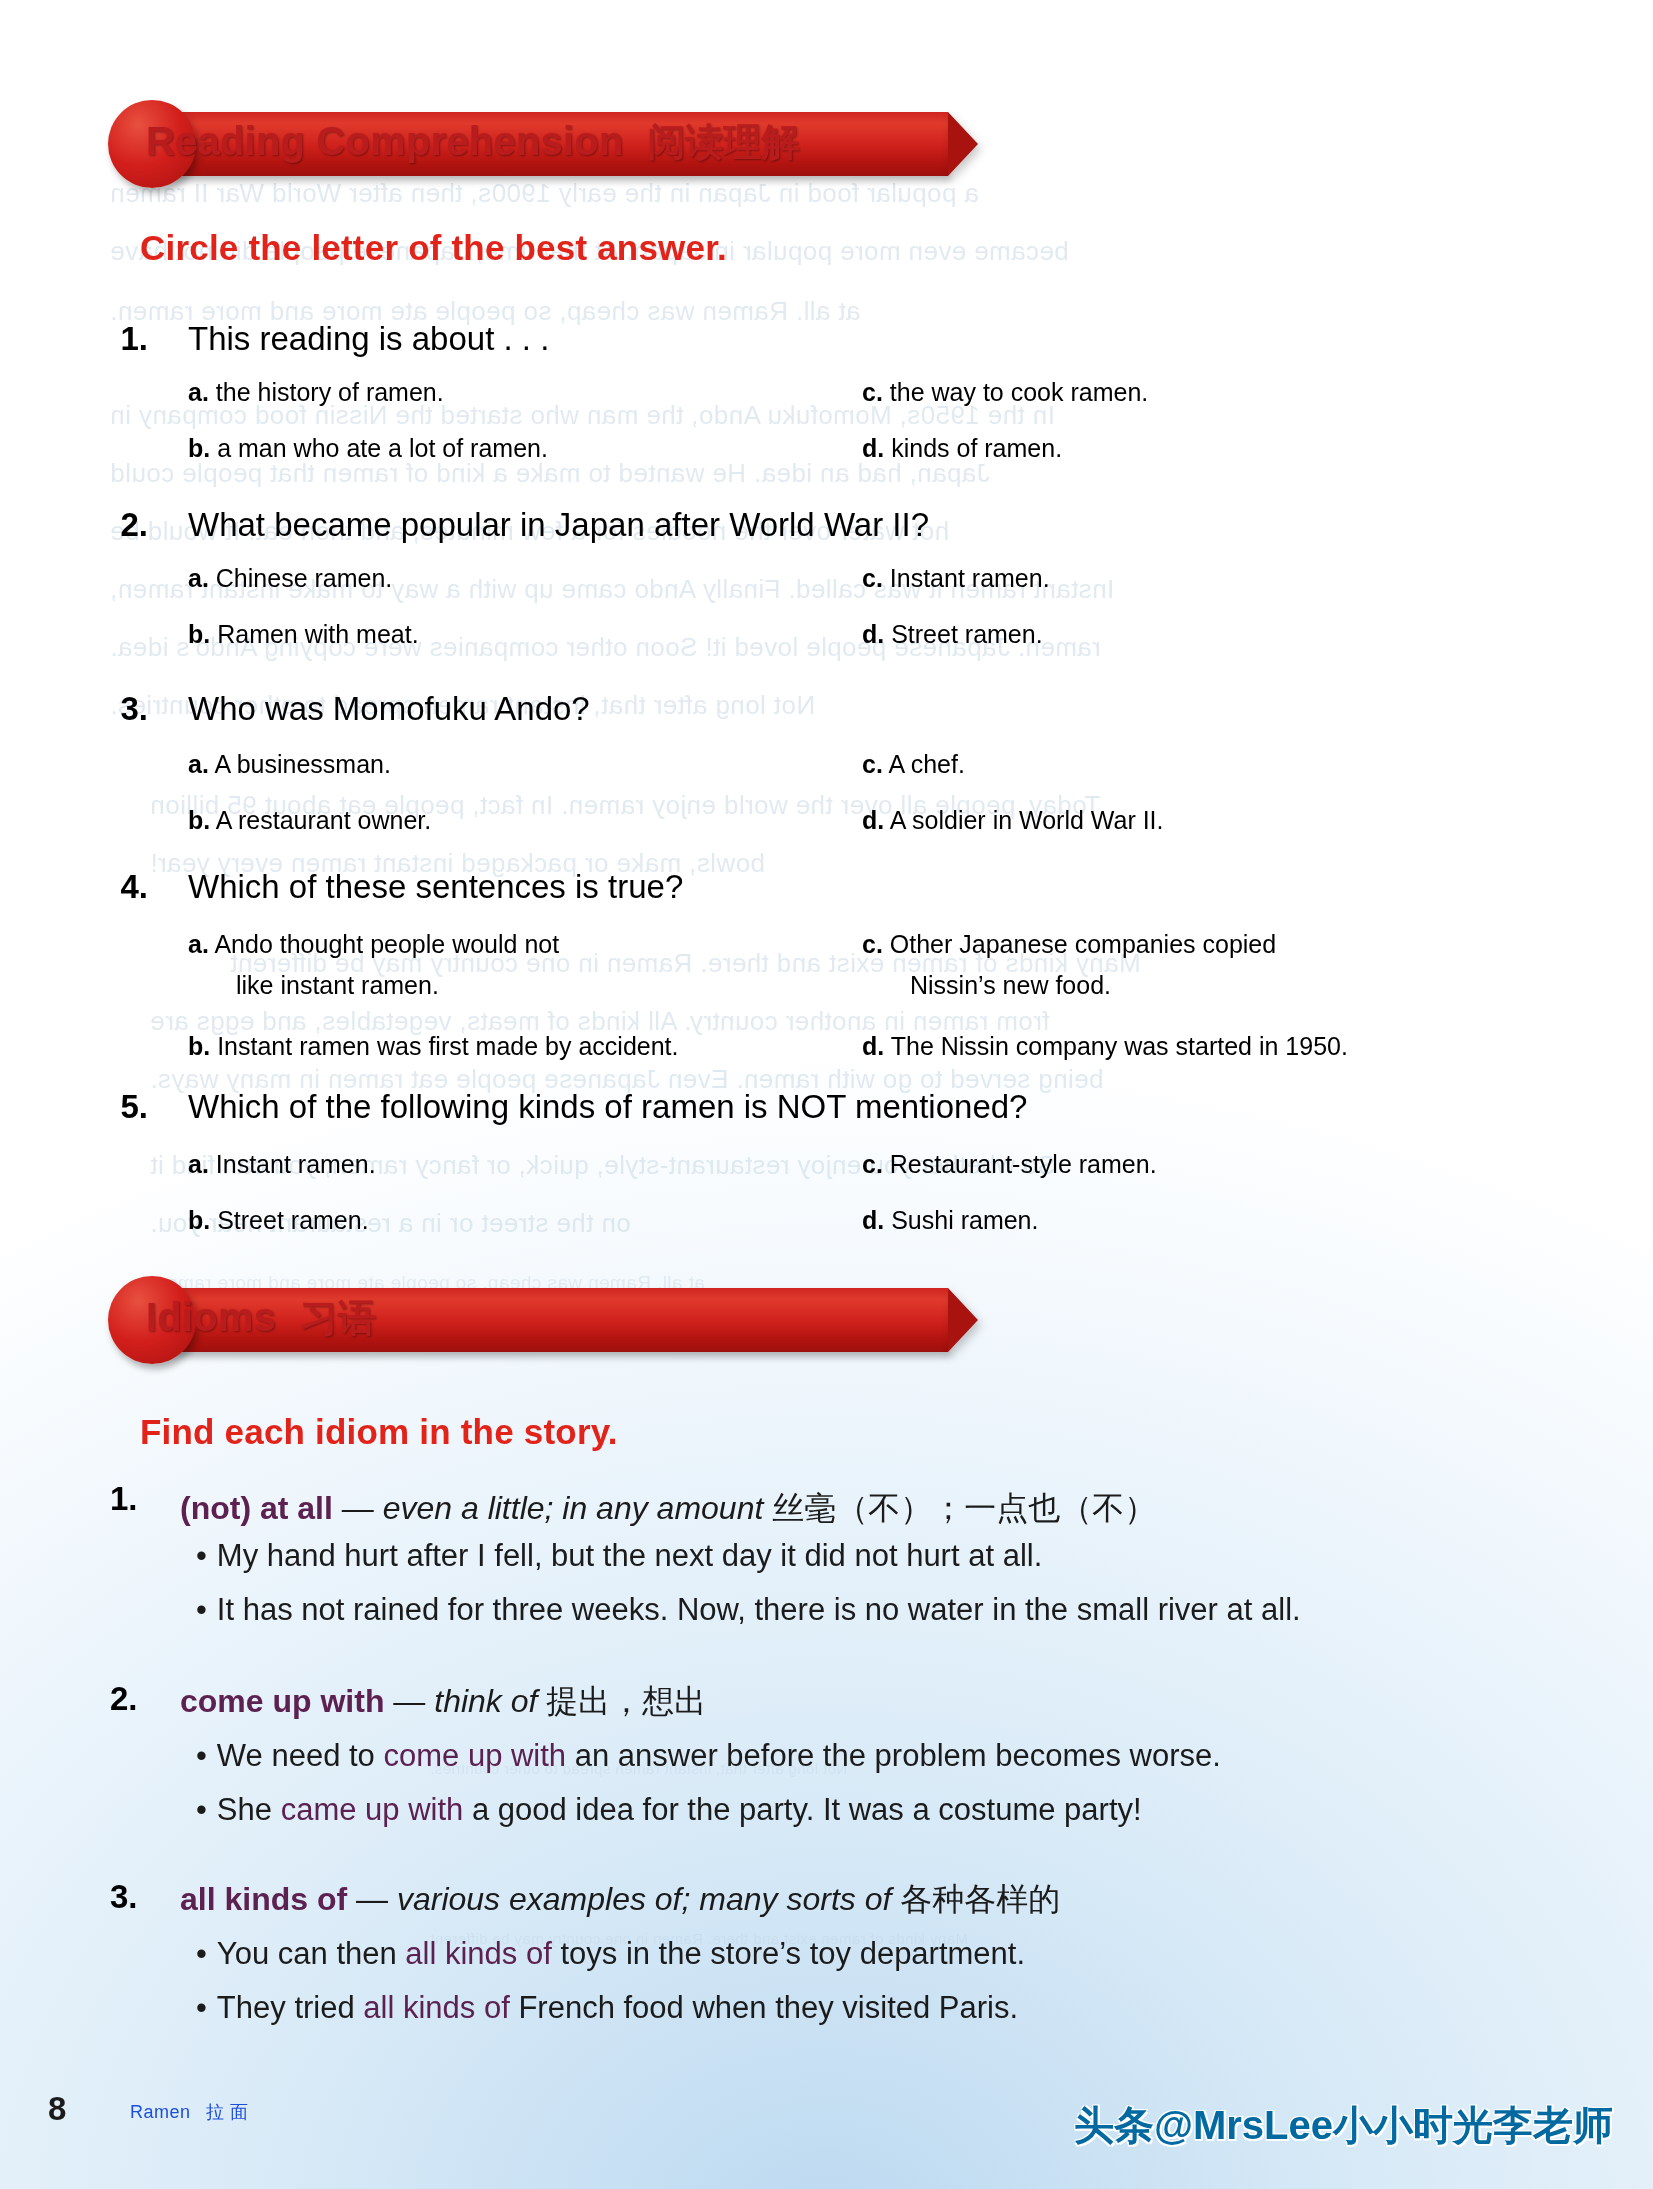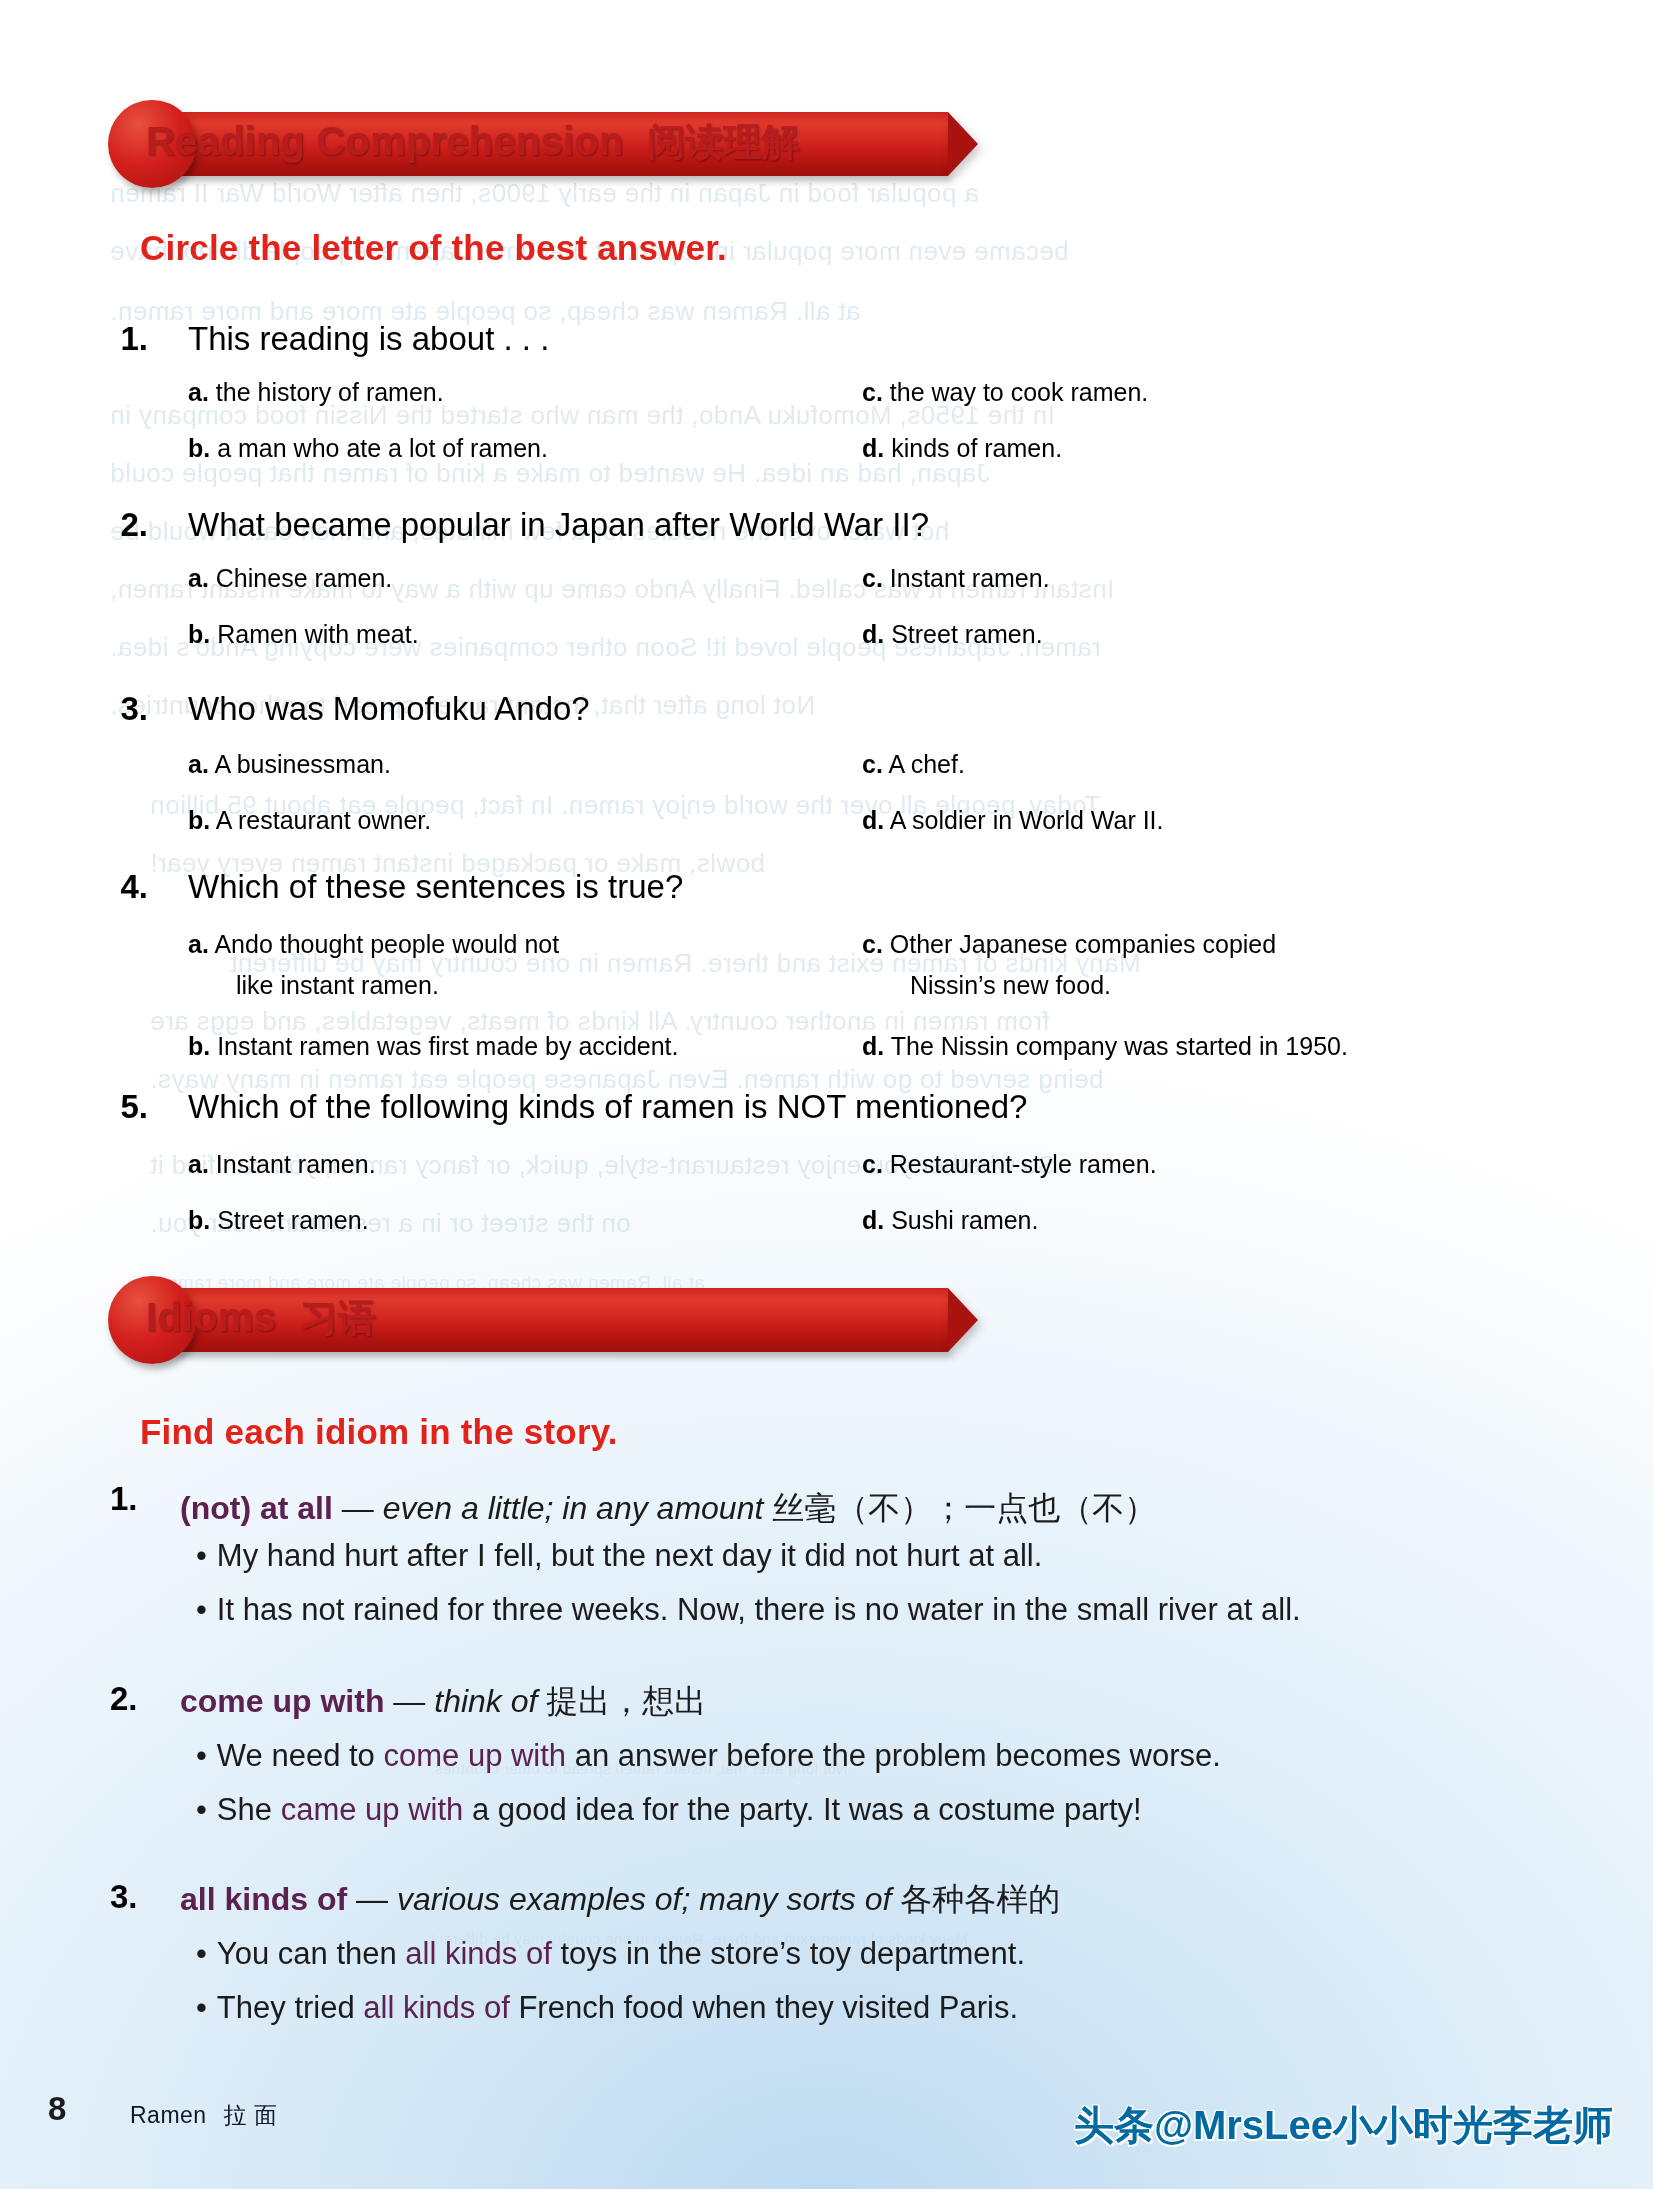--- a/index.html
+++ b/index.html
@@ -150,22 +150,22 @@
 
   
   .footer-page {
     position: absolute;
     font-size: 33px;
     font-weight: bold;
     color: #1b1b1b;
   }
   .footer-title {
     position: absolute;
-    font-size: 23px;
-    color: #0f172a;
+    font-size: 18px;
+    color: #1d4ed8;
     letter-spacing: .5px;
   }
   .watermark {
     position: absolute;
     right: 40px;
     bottom: 36px;
     font-size: 40px;
     font-weight: bold;
     color: #0369a1;
     white-space: nowrap;

